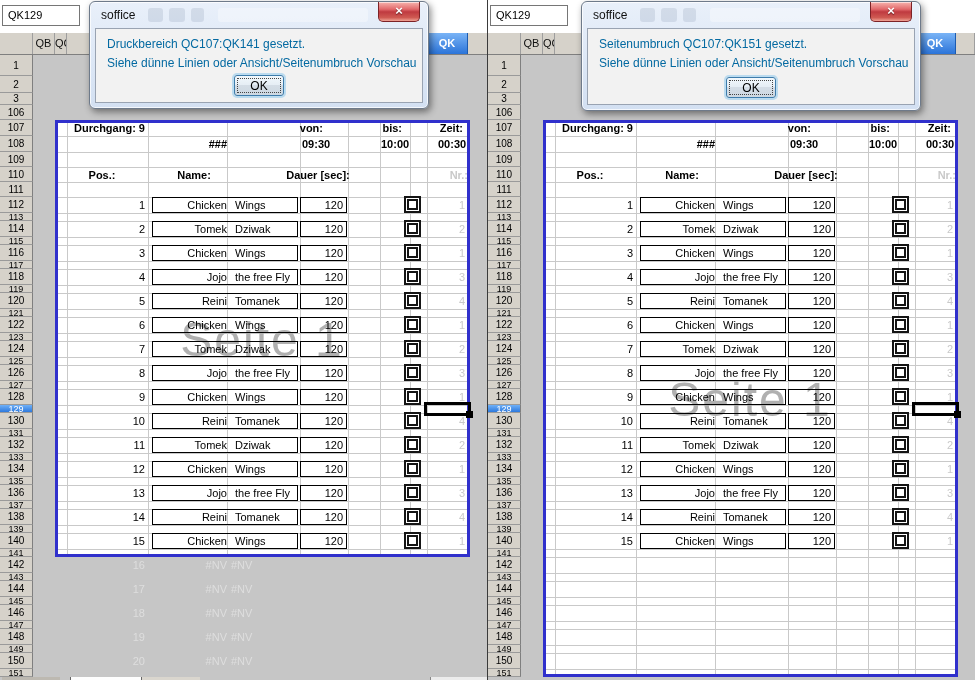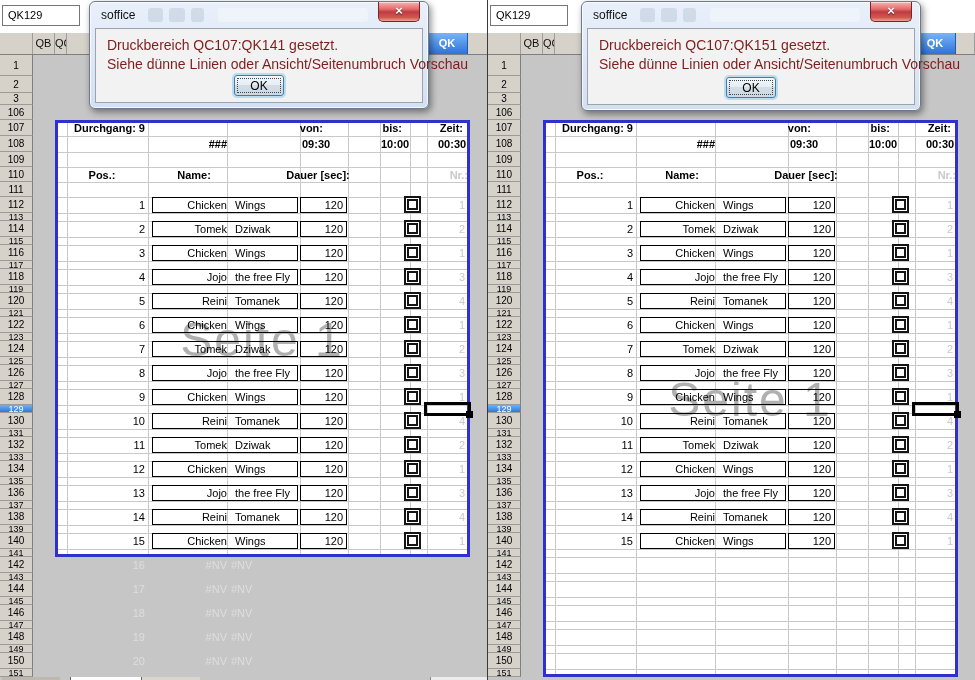--- a/index.html
+++ b/index.html
@@ -64,21 +64,21 @@
   .ghost{position:absolute;top:6px;height:14px;border-radius:3px;background:rgba(75,100,135,.14);}
   .g1{left:58px;width:15px;}.g2{left:79px;width:16px;}.g3{left:101px;width:13px;}
   .g4{left:128px;width:150px;background:rgba(255,255,255,.35);}
   .dclose{position:absolute;top:0;right:8px;width:40px;height:19px;border:1px solid #7c2226;
           border-top:none;border-radius:0 0 5px 5px;
           background:linear-gradient(180deg,#f7b4ae 0%,#e2696b 38%,#bf3a40 52%,#cf5a52 82%,#f0a396 100%);
           box-shadow:inset 0 1px 0 rgba(255,255,255,.55);text-align:center;line-height:17px;
           color:#fff;font-weight:bold;font-size:13px;text-shadow:0 1px 1px rgba(60,10,10,.7);}
   .dclient{position:absolute;left:5px;right:5px;top:26px;bottom:5px;background:#f2f2f2;
            border:1px solid #99a3b2;}
-  .msg{position:absolute;left:11px;font-size:14px;color:#7f1d1d;white-space:nowrap;}
+  .msg{position:absolute;left:11px;font-size:12px;color:#0369a1;white-space:nowrap;}
   .m1{top:8px;}.m2{top:27px;}
   .ok{position:absolute;left:50%;bottom:6px;transform:translateX(-50%);width:50px;height:21px;
       border:1px solid #3e7cab;border-radius:3px;
       background:linear-gradient(180deg,#f2f8fc,#e6eef5 45%,#d4dde6 50%,#cdd8e2);
       font-family:inherit;font-size:12px;color:#000;box-shadow:0 0 0 2px rgba(120,190,235,.45);padding:0;}
   .ok::after{content:"";position:absolute;inset:2px;border:1px dotted #444;}
 </style>
 </head>
 <body>
 
@@ -681,20 +681,20 @@
         <span class="dtext">soffice</span>
         <span class="ghost g1"></span>
         <span class="ghost g2"></span>
         <span class="ghost g3"></span>
         <span class="ghost g4"></span>
         <div class="dclose">
           <span>×</span>
         </div>
       </div>
       <div class="dclient">
-        <div class="msg m1">Druckbereich QC107:QK151 gesetzt.</div>
+        <div class="msg m1">Seitenumbruch QC107:QK151 gesetzt.</div>
         <div class="msg m2">Siehe dünne Linien oder Ansicht/Seitenumbruch Vorschau</div>
         <button class="ok">OK</button>
       </div>
     </div>
   </div>
 
 </div>
 
 </body></html>

